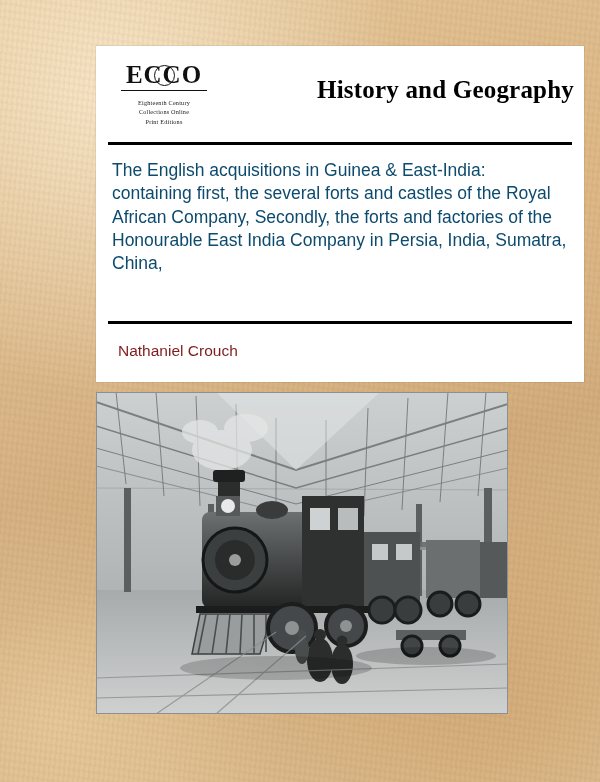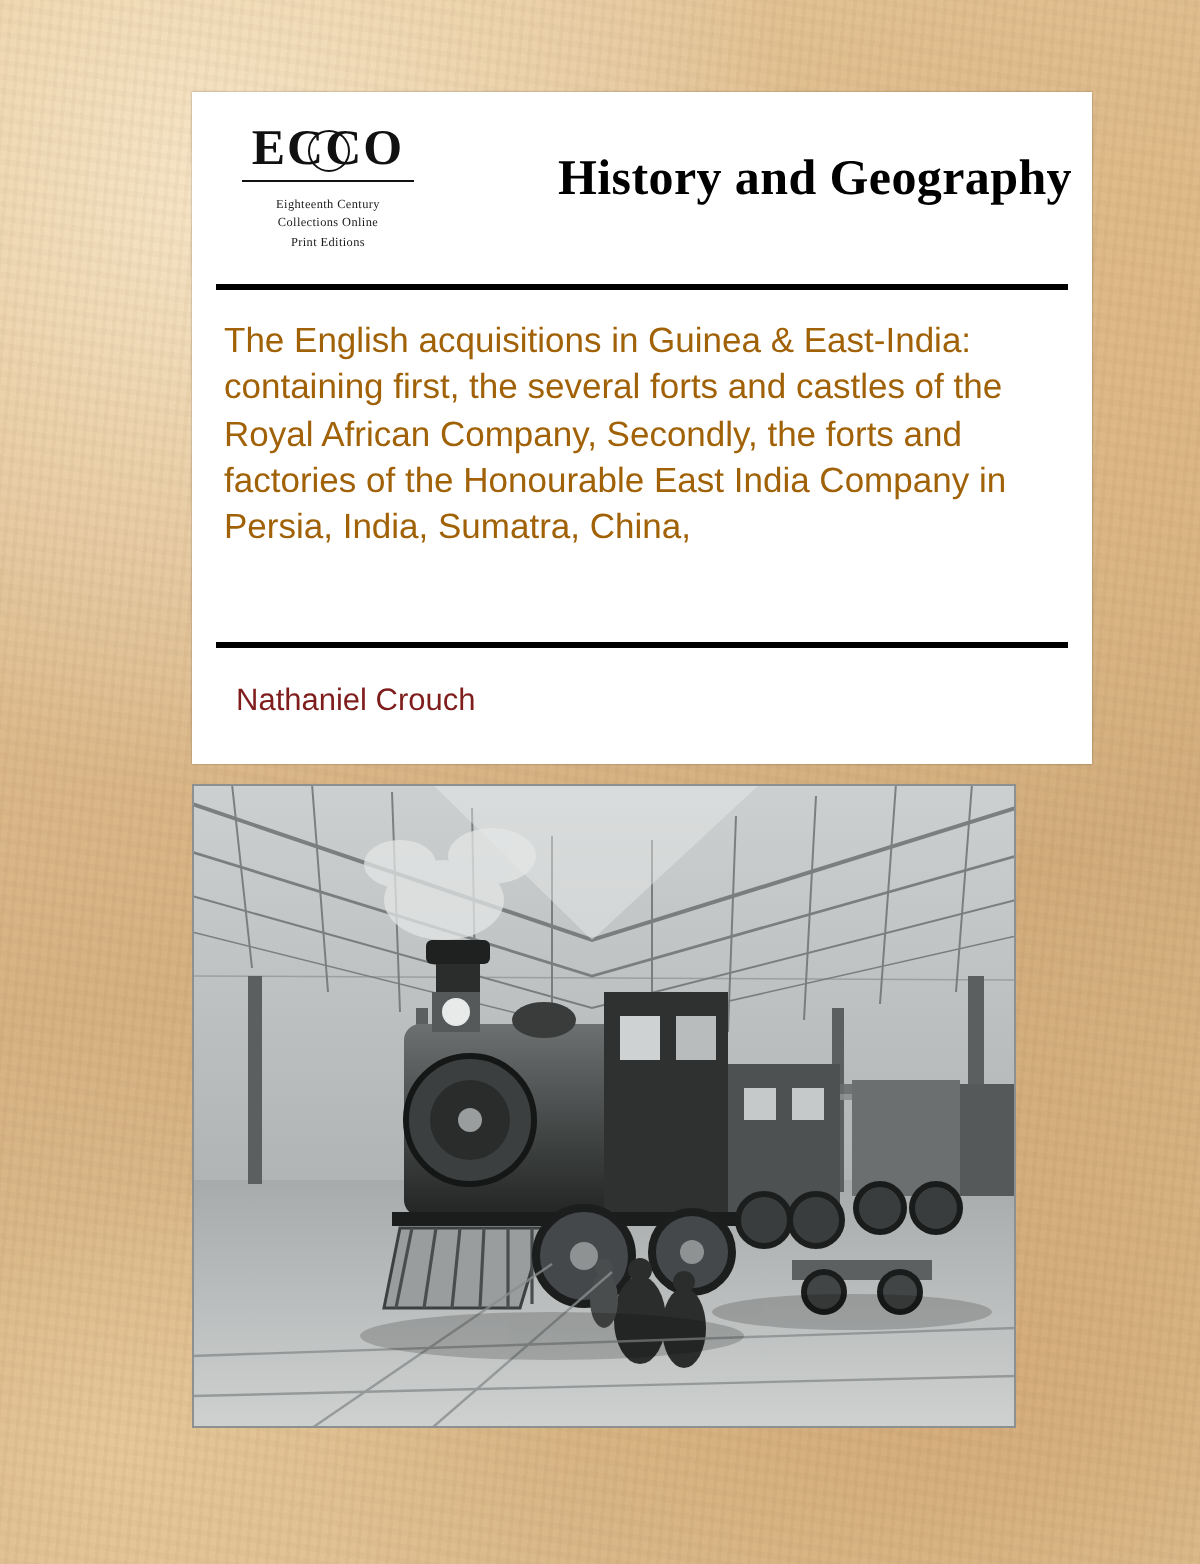--- a/index.html
+++ b/index.html
@@ -36,21 +36,21 @@
       repeating-linear-gradient(8deg, rgba(120,85,45,0.035) 0 3px, rgba(255,248,230,0.03) 3px 7px);
     mix-blend-mode: multiply;
     opacity: .85;
   }
 
   
   .cover {
     position: absolute;
     left: 96px;
     top: 46px;
-    width: 450px;
+    width: 488px;
     height: 336px;
     background: #ffffff;
     box-shadow: 0 0 1px rgba(0,0,0,.35);
     z-index: 2;
   }
 
   
   .cover-head {
     position: relative;
     height: 96px;
@@ -127,21 +127,21 @@
 
   
   .title-block {
     padding: 14px 16px 12px 16px;
     min-height: 150px;
   }
   .book-title {
     font-family: "Liberation Sans", sans-serif;
     font-size: 17.5px;
     line-height: 1.33;
-    color: #a16207;
+    color: #0c4a6e;
     margin: 0;
     font-weight: 400;
   }
 
   
   .author-block {
     padding: 18px 16px 0 22px;
   }
   .author-name {
     font-family: "Liberation Sans", sans-serif;

